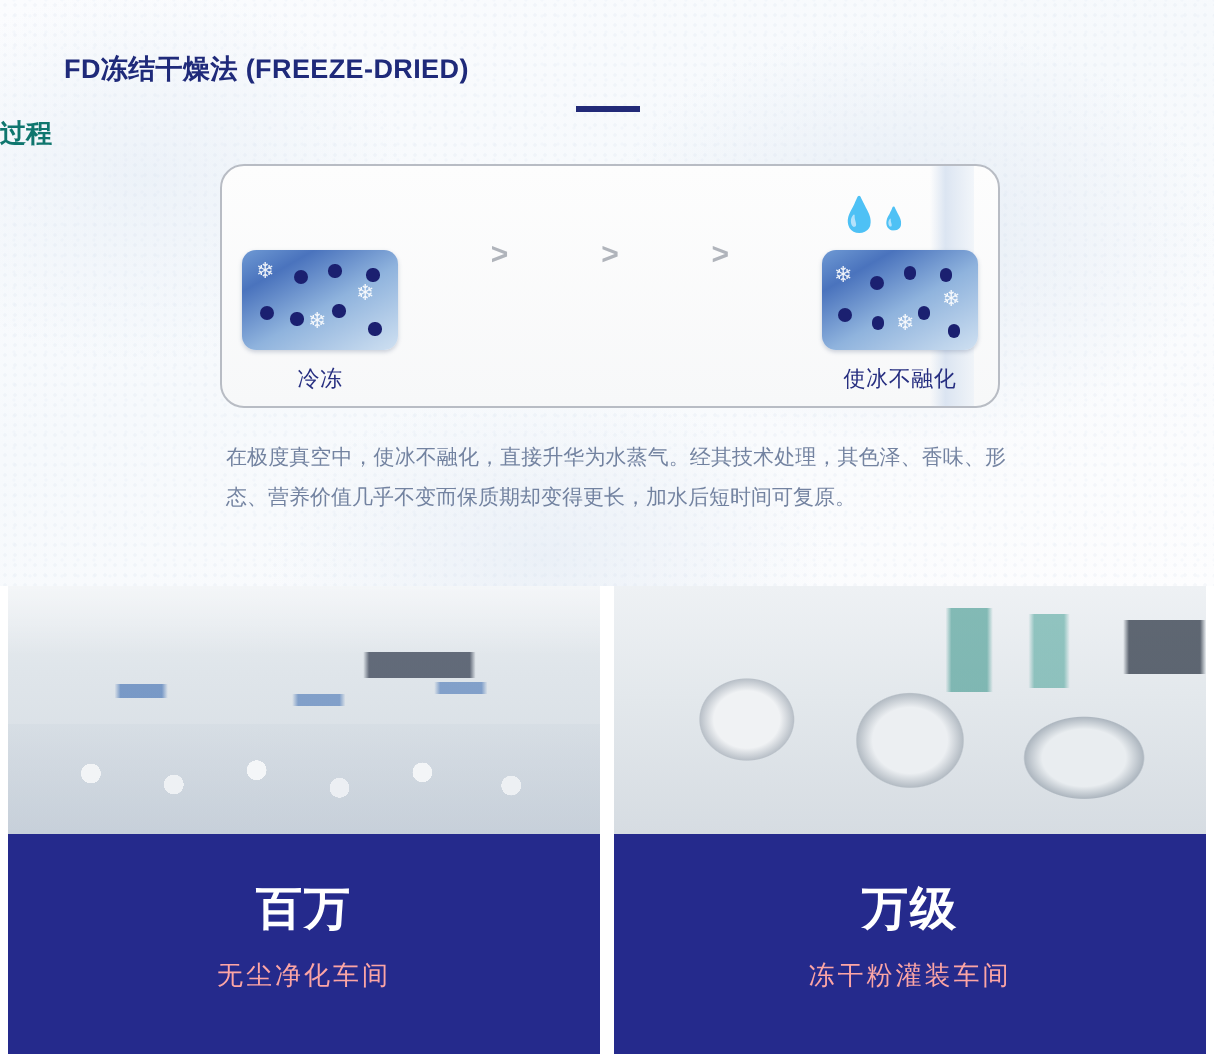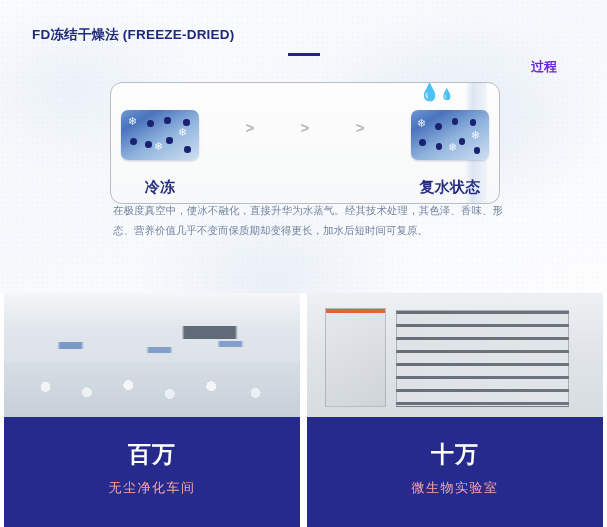--- a/index.html
+++ b/index.html
@@ -53,24 +53,24 @@
   .divider-bar {
     position: absolute;
     left: 288px; top: 53px;
     width: 32px; height: 3px;
     background: #222a78;
   }
   .sub-title {
     position: absolute;
     left: 0; top: 58px;
     width: 557px;
-    text-align: right;
+    text-align: left;
     font-size: 13px;
     font-weight: bold;
-    color: #6d28d9;
+    color: #0f766e;
   }
 
   
   .process-panel {
     position: absolute;
     left: 110px; top: 82px;
     width: 388px; height: 120px;
     border: 1px solid #b8bcc4;
     border-radius: 12px;
     background: linear-gradient(180deg, #fdfdfd 0%, #f7f8f9 100%);
@@ -130,38 +130,38 @@
   }
   .drops {
     position: absolute;
     left: 8px; top: -26px;
     color: #1b2a82;
     font-size: 17px;
     line-height: 17px;
   }
   .drops .small { font-size: 11px; }
   .step-label {
-    margin-top: 18px;
-    font-size: 15px;
-    font-weight: bold;
+    margin-top: 7px;
+    font-size: 11px;
+    font-weight: normal;
     color: #262e80;
     letter-spacing: .3px;
   }
   .chev {
     align-self: center;
     color: #b0b4bb;
     font-size: 15px;
     font-weight: bold;
     padding-bottom: 26px;
   }
 
   
   .desc {
     position: absolute;
-    left: 113px; top: 200px;
+    left: 113px; top: 219px;
     width: 390px;
     font-size: 10.5px;
     line-height: 20px;
     color: #5d6f91;
     opacity: .85;
     text-align: justify;
   }
 
   
   .cards {
@@ -332,40 +332,40 @@
           <span class="flake" style="left:37px; top:32px;">❄</span>
           <i class="dot" style="left:24px; top:13px; width:7px;  height:7px;"></i>
           <i class="dot" style="left:41px; top:8px;  width:6.5px;height:6.5px;"></i>
           <i class="dot" style="left:59px; top:9px;  width:6.5px;height:6.5px;"></i>
           <i class="dot" style="left:8px;  top:29px; width:7px;  height:7px;"></i>
           <i class="dot" style="left:25px; top:33px; width:6.5px;height:6.5px;"></i>
           <i class="dot" style="left:48px; top:28px; width:6.5px;height:6.5px;"></i>
           <i class="dot" style="left:63px; top:37px; width:6.5px;height:6.5px;"></i>
         </div>
       </div>
-      <div class="step-label">复水状态</div>
+      <div class="step-label">使冰不融化</div>
     </div>
 
   </div>
 </div>
 
 <div class="desc">在极度真空中，使冰不融化，直接升华为水蒸气。经其技术处理，其色泽、香味、形态、营养价值几乎不变而保质期却变得更长，加水后短时间可复原。</div>
 
 <div class="cards">
 
   <div class="card">
     <div class="card-photo ph1"></div>
     <div class="card-band">
       <div class="band-number">百万</div>
       <div class="band-caption">无尘净化车间</div>
     </div>
   </div>
 
+
   <div class="card">
-    <div class="card-photo ph2"></div>
+    <div class="card-photo ph3"></div>
     <div class="card-band">
-      <div class="band-number">十万</div>
-      <div class="band-caption">微生物实验室</div>
+      <div class="band-number">万级</div>
+      <div class="band-caption">冻干粉灌装车间</div>
     </div>
   </div>
 
-
 </div>
 
 </body></html>

